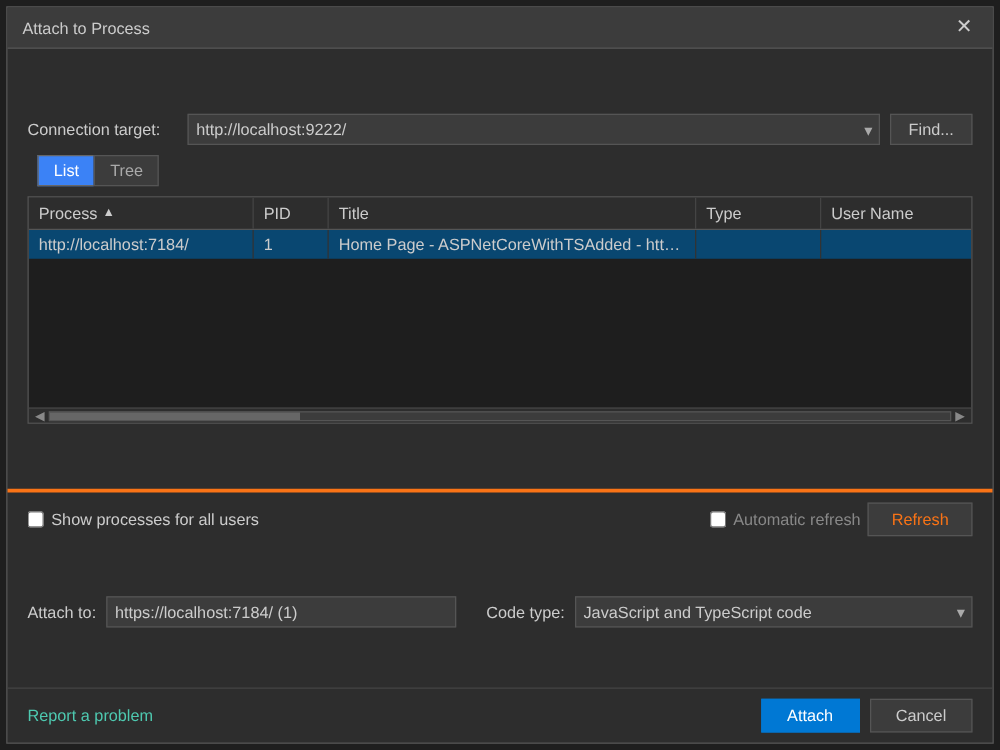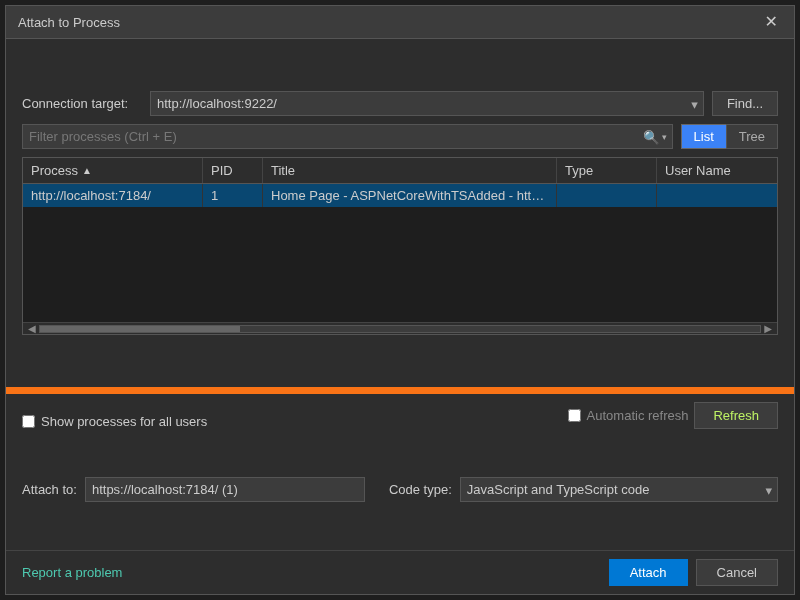--- a/index.html
+++ b/index.html
@@ -230,24 +230,24 @@
     }
     .scroll-arrow {
       color: #888;
       font-size: 10px;
       padding: 0 3px;
       cursor: pointer;
       user-select: none;
     }
     .bottom-controls {
       display: flex;
-      align-items: flex-end;
+      align-items: center;
       padding: 8px 16px;
       gap: 16px;
-      border-top: 7px solid #f97316;
+      border-top: 3px solid #f97316;
     }
     .checkbox-wrap {
       display: flex;
       align-items: center;
       gap: 6px;
     }
     .checkbox-wrap input[type=checkbox] {
       width: 13px;
       height: 13px;
       accent-color: #0078d4;
@@ -262,21 +262,21 @@
     .auto-refresh-wrap input[type=checkbox] {
       width: 13px;
       height: 13px;
       accent-color: #0078d4;
       cursor: pointer;
     }
     .auto-refresh-label { color: #888; }
     .refresh-btn {
       background: #3c3c3c;
       border: 1px solid #555;
-      color: #bef264;
+      color: #f97316;
       padding: 5px 18px;
       cursor: pointer;
       font-size: 13px;
       font-family: inherit;
     }
     .attach-row {
       display: flex;
       align-items: center;
       padding: 0 16px 8px 16px;
       gap: 8px;
@@ -369,27 +369,20 @@
       <label class="form-label">Connection target:</label>
       <div class="select-wrapper">
         <select>
           <option value="http://localhost:9222/">http://localhost:9222/</option>
         </select>
       </div>
       <button class="find-btn">Find...</button>
     </div>
 
     <div class="filter-row">
-      <div class="filter-input-wrap">
-        <input class="filter-input" type="text" placeholder="Filter processes (Ctrl + E)" style="">
-        <button class="search-icon-btn">
-          <span>🔍</span>
-          <span class="chevron">▾</span>
-        </button>
-      </div>
       <div class="view-toggle">
         <button class="toggle-btn active">List</button>
         <button class="toggle-btn">Tree</button>
       </div>
     </div>
 
     <div class="process-table-wrap">
       <div class="table-header">
         <div class="th">
           <span>Process</span>

